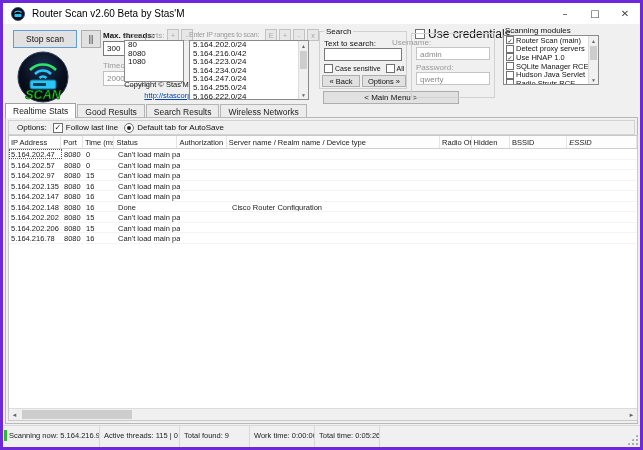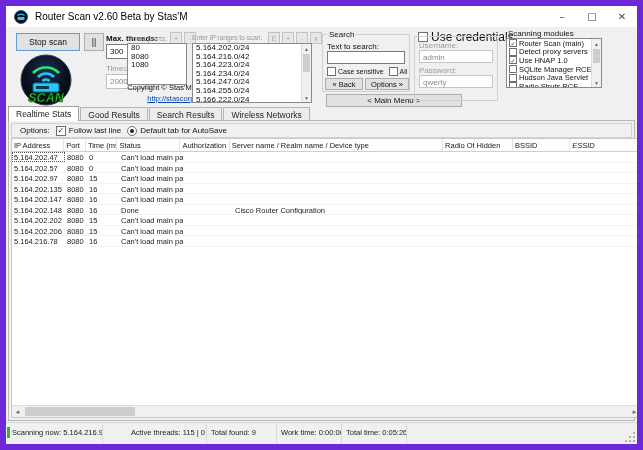--- a/index.html
+++ b/index.html
@@ -1,17 +1,17 @@
 <!DOCTYPE html>
 <html><head>
 <meta charset="utf-8">
 <style>
   *{box-sizing:border-box;margin:0;padding:0}
   html,body{width:643px;height:450px;background:#dcdcdc}
-  .window{position:relative;width:643px;height:450px;background:#f0f0f0;border:6px solid #6d28d9;
+  .window{position:relative;width:643px;height:450px;background:#f0f0f0;border:3px solid #6d28d9;
           font-family:"Liberation Sans",sans-serif;font-size:9px;color:#111;overflow:hidden}
   
   .titlebar{position:absolute;top:0;left:0;right:0;height:22px;background:#ffffff;display:flex;align-items:center;border-bottom:1px solid #f0f0f0}
   .app-icon{width:14px;height:14px;margin-left:8px;flex:0 0 auto}
   .title-text{margin-left:7px;font-size:10px;color:#000;white-space:nowrap}
   .win-controls{margin-left:auto;display:flex;height:100%}
   .wbtn{width:30px;height:100%;display:flex;align-items:center;justify-content:center;color:#444;font-size:10px;font-family:"DejaVu Sans",sans-serif}
   
   .toppanel{position:absolute;top:22px;left:0;right:0;height:80px}
   .btn{background:#e1e1e1;border:1px solid #adadad;display:flex;align-items:center;justify-content:center;font-size:8.5px;color:#111}
@@ -174,21 +174,21 @@
     </div>
     <div class="btn" style="position:absolute;left:319px;top:50px;width:38px;height:12px;font-size:7.5px">« Back</div>
     <div class="btn" style="position:absolute;left:359px;top:50px;width:44px;height:12px;font-size:7.5px">Options »</div>
     <div class="btn" style="position:absolute;left:320px;top:66px;width:136px;height:13px;font-size:8px">&lt; Main Menu &gt;</div>
 
     <div class="inline-ctl" style="left:412px;top:2px;font-size:12px">
       <span class="cb"></span>
       <span>Use credentials</span>
     </div>
     <div class="groupbox" style="left:408px;top:8px;width:84px;height:65px"></div>
-    <div class="lbl gray" style="left:413px;top:13px">Username:</div>
+    <div class="lbl gray" style="left:389px;top:13px">Username:</div>
     <div class="input dis" style="left:413px;top:22px;width:74px;height:13px">admin</div>
     <div class="lbl gray" style="left:413px;top:38px">Password:</div>
     <div class="input dis" style="left:413px;top:47px;width:74px;height:13px">qwerty</div>
 
     <div class="lbl" style="left:502px;top:1px">Scanning modules</div>
     <div class="listbox" id="modules-list" style="left:500px;top:10px;width:96px;height:50px;padding-right:10px">
       <div class="mod-row">
           <span class="cb">✓</span>
           <span>Router Scan (main)</span>
         </div>
@@ -372,21 +372,21 @@
         <div class="hs-thumb"></div>
         <div class="hs-btn hs-right">►</div>
       </div>
     </div>
   </div>
 
   <div class="statusbar">
     <div class="sb-indicator"></div>
     <div id="statusbar-sections" style="display:flex;margin-left:2px">
         <div class="sb-sec" style="width: 95px;">Scanning now: 5.164.216.97</div>
-        <div class="sb-sec" style="width: 80px; margin-left: 24px;">Active threads: 115 | 0</div>
+        <div class="sb-sec" style="width: 80px;">Active threads: 115 | 0</div>
         <div class="sb-sec" style="width: 70px;">Total found: 9</div>
         <div class="sb-sec" style="width: 65px;">Work time: 0:00:00:18</div>
         <div class="sb-sec" style="width: 65px;">Total time: 0:05:26:05</div>
       </div>
     <div class="grip"></div>
   </div>
 
 </div>
 
 </body></html>

